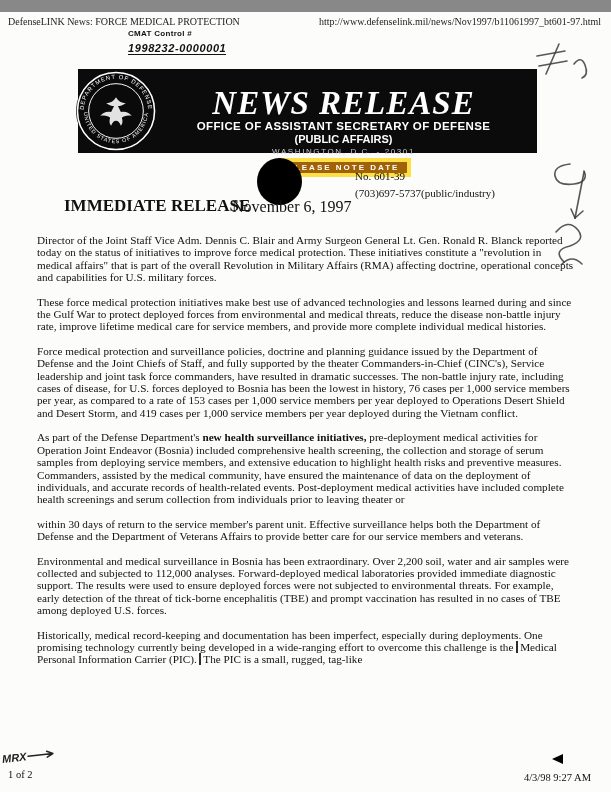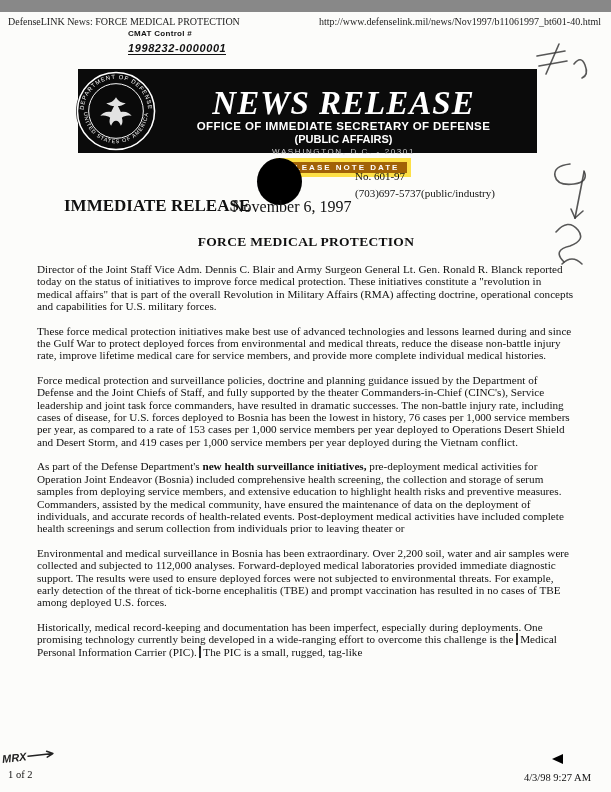--- a/index.html
+++ b/index.html
@@ -67,21 +67,21 @@
   .foot-left{position:absolute;left:8px;top:757px;font-size:10.5px;}
   .foot-right{position:absolute;right:20px;top:760px;font-size:10.5px;}
 </style>
 </head>
 <body>
 
 <div class="page">
 
   <div class="print-header">
     <span>DefenseLINK News: FORCE MEDICAL PROTECTION</span>
-    <span>http://www.defenselink.mil/news/Nov1997/b11061997_bt601-40.html</span>
+    <span>http://www.defenselink.mil/news/Nov1997/b11061997_bt601-97.html</span>
   </div>
 
   <div class="stamp">
     <span class="label">CMAT Control #</span>
     <span class="num">1998232-0000001</span>
   </div>
 
   <svg class="hand" style="left:532px;top:24px;" width="68" height="62" viewBox="0 0 68 62">
     <path d="M14,38 L27,8"></path>
     <path d="M5,20 L33,15"></path>
@@ -101,52 +101,52 @@
       <text font-size="6" fill="#fff" font-family="Liberation Sans, sans-serif" letter-spacing="1">
         <textPath href="#arcTop" startOffset="50%" text-anchor="middle">DEPARTMENT OF DEFENSE</textPath>
       </text>
       <text font-size="5.4" fill="#fff" font-family="Liberation Sans, sans-serif" letter-spacing="1">
         <textPath href="#arcBot" startOffset="50%" text-anchor="middle">UNITED STATES OF AMERICA</textPath>
       </text>
       <path d="M42 28 c-2 4 -6 6 -10 6 c3 2 6 3 8 3 l-3 6 c-5 -1 -9 1 -11 4 c4 -1 8 0 10 2 c-1 3 -1 6 1 8 c1 -3 3 -5 5 -5 c2 0 4 2 5 5 c2 -2 2 -5 1 -8 c2 -2 6 -3 10 -2 c-2 -3 -6 -5 -11 -4 l-3 -6 c2 0 5 -1 8 -3 c-4 0 -8 -2 -10 -6 z" fill="#e2e2e2"></path>
     </svg>
     <div class="banner-text">
       <div class="banner-title">NEWS RELEASE</div>
-      <div class="banner-office">OFFICE OF IMMEDIATE SECRETARY OF DEFENSE</div>
+      <div class="banner-office">OFFICE OF ASSISTANT SECRETARY OF DEFENSE</div>
       <div class="banner-pa">(PUBLIC AFFAIRS)</div>
       <div class="banner-addr">WASHINGTON, D.C. - 20301</div>
       <div class="note-box">PLEASE NOTE DATE</div>
     </div>
   </div>
 
   <div class="ink-dot"></div>
 
   <div class="rel-type">IMMEDIATE RELEASE</div>
   <div class="rel-date">November 6, 1997</div>
   <div class="rel-right">
-    <div>No. 601-97</div>
+    <div>No. 601-39</div>
     <div>(703)697-5737(public/industry)</div>
   </div>
 
   <svg class="hand" style="left:538px;top:140px;" width="70" height="118" viewBox="0 0 70 118">
     <path d="M32,12 q-17,2 -15,12 q2,10 19,8 q15,-2 10,-13"></path>
     <path d="M46,20 L37,66"></path>
     <path d="M37,66 l-4,-9"></path>
     <path d="M37,66 l8,-7"></path>
     <path d="M18,80 q12,-14 22,-2 q8,10 -8,16 q-18,4 -6,16"></path>
     <path d="M24,112 q10,-10 20,0"></path>
   </svg>
 
   <div class="content">
-    <h1 class="headline">FORCE MEDICAL PROTECTION</h1>
 
     <p>Director of the Joint Staff Vice Adm. Dennis C. Blair and Army Surgeon General Lt. Gen. Ronald R. Blanck reported today on the status of initiatives to improve force medical protection. These initiatives constitute a "revolution in medical affairs" that is part of the overall Revolution in Military Affairs (RMA) affecting doctrine, operational concepts and capabilities for U.S. military forces.</p>
     <p>These force medical protection initiatives make best use of advanced technologies and lessons learned during and since the Gulf War to protect deployed forces from environmental and medical threats, reduce the disease non-battle injury rate, improve lifetime medical care for service members, and provide more complete individual medical histories.</p>
     <p>Force medical protection and surveillance policies, doctrine and planning guidance issued by the Department of Defense and the Joint Chiefs of Staff, and fully supported by the theater Commanders-in-Chief (CINC's), Service leadership and joint task force commanders, have resulted in dramatic successes. The non-battle injury rate, including cases of disease, for U.S. forces deployed to Bosnia has been the lowest in history, 76 cases per 1,000 service members per year, as compared to a rate of 153 cases per 1,000 service members per year deployed to Operations Desert Shield and Desert Storm, and 419 cases per 1,000 service members per year deployed during the Vietnam conflict.</p>
     <p><span>As part of the Defense Department's </span><span class="seg-bold">new health surveillance initiatives,</span><span> pre-deployment medical activities for Operation Joint Endeavor (Bosnia) included comprehensive health screening, the collection and storage of serum samples from deploying service members, and extensive education to highlight health risks and preventive measures. Commanders, assisted by the medical community, have ensured the maintenance of data on the deployment of individuals, and accurate records of health-related events. Post-deployment medical activities have included complete health screenings and serum collection from individuals prior to leaving theater or</span></p>
+    <p>within 30 days of return to the service member's parent unit. Effective surveillance helps both the Department of Defense and the Department of Veterans Affairs to provide better care for our service members and veterans.</p>
     <p>Environmental and medical surveillance in Bosnia has been extraordinary. Over 2,200 soil, water and air samples were collected and subjected to 112,000 analyses. Forward-deployed medical laboratories provided immediate diagnostic support. The results were used to ensure deployed forces were not subjected to environmental threats. For example, early detection of the threat of tick-borne encephalitis (TBE) and prompt vaccination has resulted in no cases of TBE among deployed U.S. forces.</p>
     <p><span>Historically, medical record-keeping and documentation has been imperfect, especially during deployments. One promising technology currently being developed in a wide-ranging effort to overcome this challenge is the </span><span class="seg-marked">Medical Personal Information Carrier (PIC).</span><span> The PIC is a small, rugged, tag-like</span></p>
   </div>
 
   <div class="mrx">
     <span>MRX</span>
     <svg width="30" height="10" viewBox="0 0 30 10">
       <path d="M1,5 H26 M26,5 l-6,-3 M26,5 l-6,3" fill="none" stroke="#222" stroke-width="1.5" stroke-linecap="round"></path>
     </svg>
   </div>

